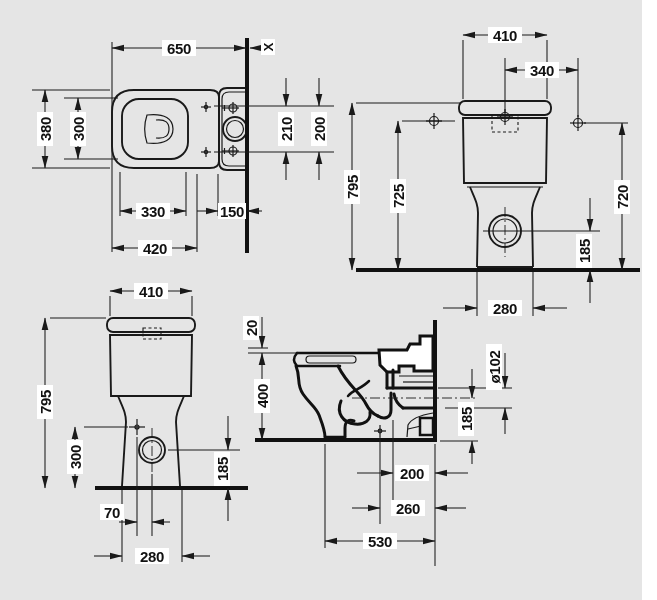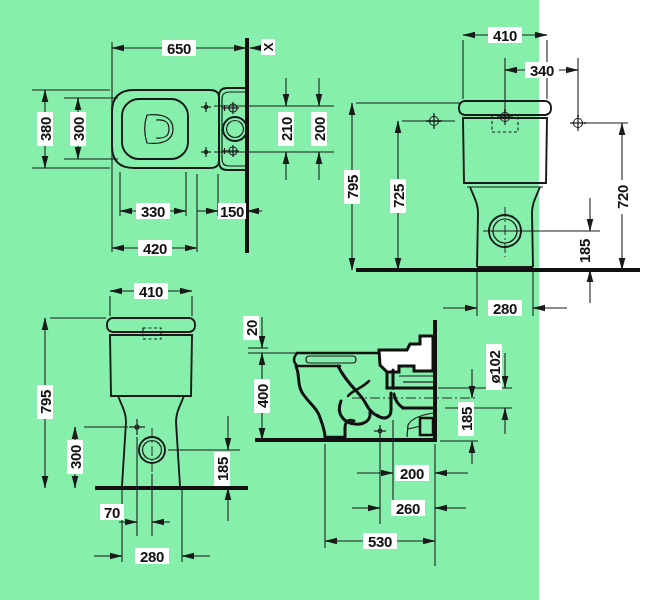--- a/index.html
+++ b/index.html
@@ -1,16 +1,16 @@
 <!DOCTYPE html>
 <html><head>
 <meta charset="utf-8">
 <style>
   html,body{margin:0;padding:0;background:#ffffff;}
-  #stage{width:539px;height:600px;background:#86efac;position:relative;font-family:"Liberation Sans",sans-serif;}
+  #stage{width:642px;height:600px;background:#e5e5e5;position:relative;font-family:"Liberation Sans",sans-serif;}
   svg{display:block;}
   text{font:bold 15px "Liberation Sans",sans-serif;fill:#111;text-anchor:middle;letter-spacing:-0.3px;}
   text.xs{font-size:13px;}
   .thin{stroke:#1a1a1a;stroke-width:1.2;fill:none;}
   .med{stroke:#1a1a1a;stroke-width:1.9;fill:none;}
   .cut{stroke:#111;stroke-width:3;fill:none;stroke-linecap:round;}
   .cut2{stroke:#111;stroke-width:2.5;fill:none;stroke-linecap:round;}
   .cutf{stroke:#111;stroke-width:3;fill:#fff;}
   .thick{stroke:#111;stroke-width:4;fill:none;}
   .dim{stroke:#1a1a1a;stroke-width:1.05;fill:none;}

